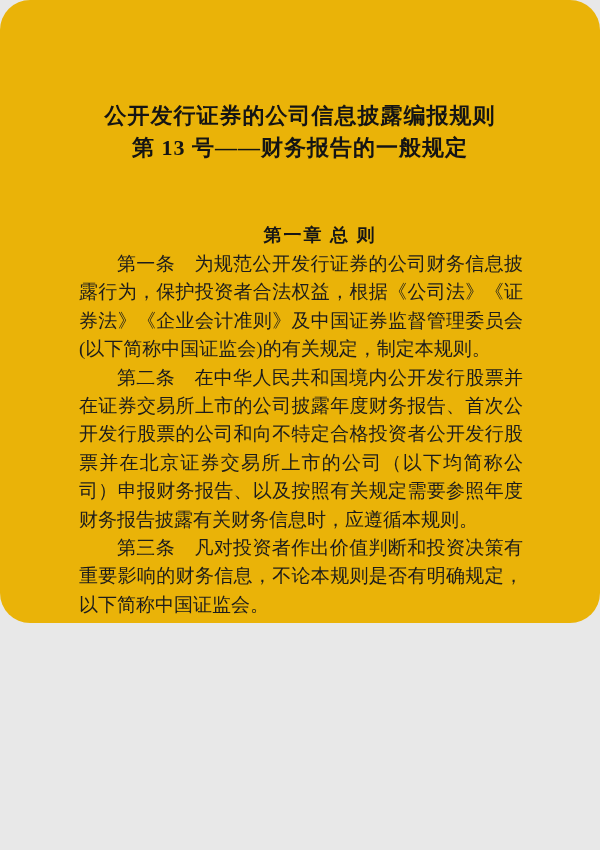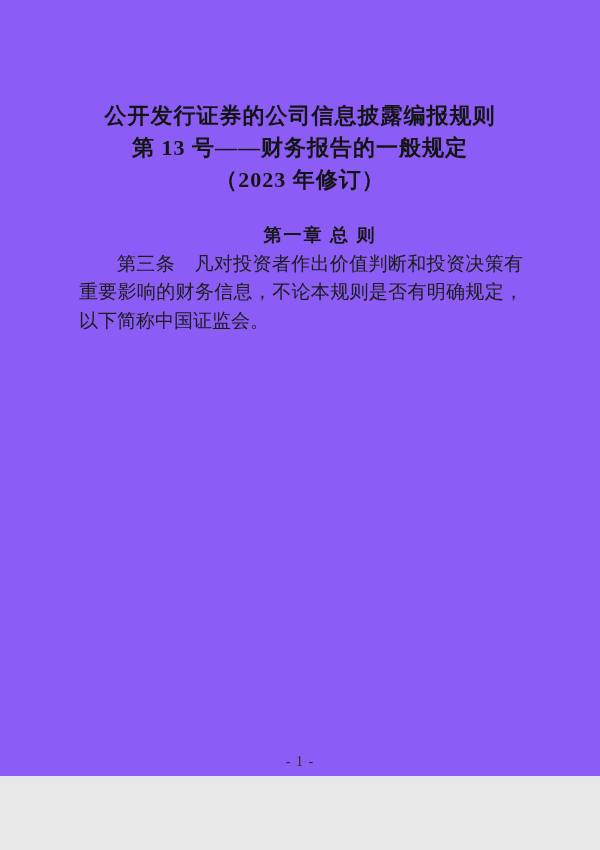--- a/index.html
+++ b/index.html
@@ -3,26 +3,27 @@
 <meta charset="utf-8">
 <style>
   html, body {
     margin: 0;
     padding: 0;
     background: #e8e8e8;
   }
   .page {
     position: relative;
     width: 600px;
-    height: 776px;
-    background: #8b5cf6;
+    height: 623px;
+    background: #eab308;
     color: #1e1e1e;
     font-family: "Liberation Serif", "DejaVu Serif", serif;
     overflow: hidden;
     margin: 0 auto;
+    border-radius: 30px;
   }
   .title-block {
     position: absolute;
     top: 100px;
     left: 40px;
     right: 40px;
     text-align: center;
     font-weight: bold;
     font-size: 22px;
     line-height: 32px;
@@ -69,24 +70,25 @@
   }
 </style>
 </head>
 <body>
 
 <div class="page">
 
   <div class="title-block">
     <div>公开发行证券的公司信息披露编报规则</div>
     <div>第 13 号——财务报告的一般规定</div>
-    <div>（2023 年修订）</div>
   </div>
 
   <div class="chapter-heading">第一章  总  则</div>
 
   <div class="body-text">
+    <p>第一条　为规范公开发行证券的公司财务信息披露行为，保护投资者合法权益，根据《公司法》《证券法》《企业会计准则》及中国证券监督管理委员会(以下简称中国证监会)的有关规定，制定本规则。</p>
+    <p>第二条　在中华人民共和国境内公开发行股票并在证券交易所上市的公司披露年度财务报告、首次公开发行股票的公司和向不特定合格投资者公开发行股票并在北京证券交易所上市的公司（以下均简称公司）申报财务报告、以及按照有关规定需要参照年度财务报告披露有关财务信息时，应遵循本规则。</p>
     <p>第三条　凡对投资者作出价值判断和投资决策有重要影响的财务信息，不论本规则是否有明确规定，以下简称中国证监会。</p>
   </div>
 
   <div class="page-footer">- 1 -</div>
 
 </div>
 
 </body></html>

